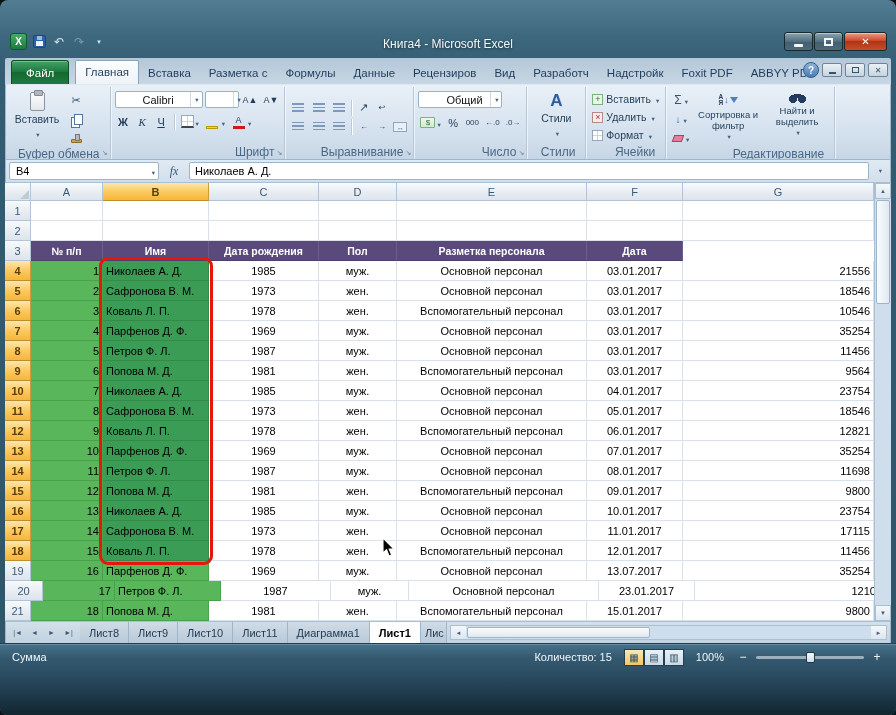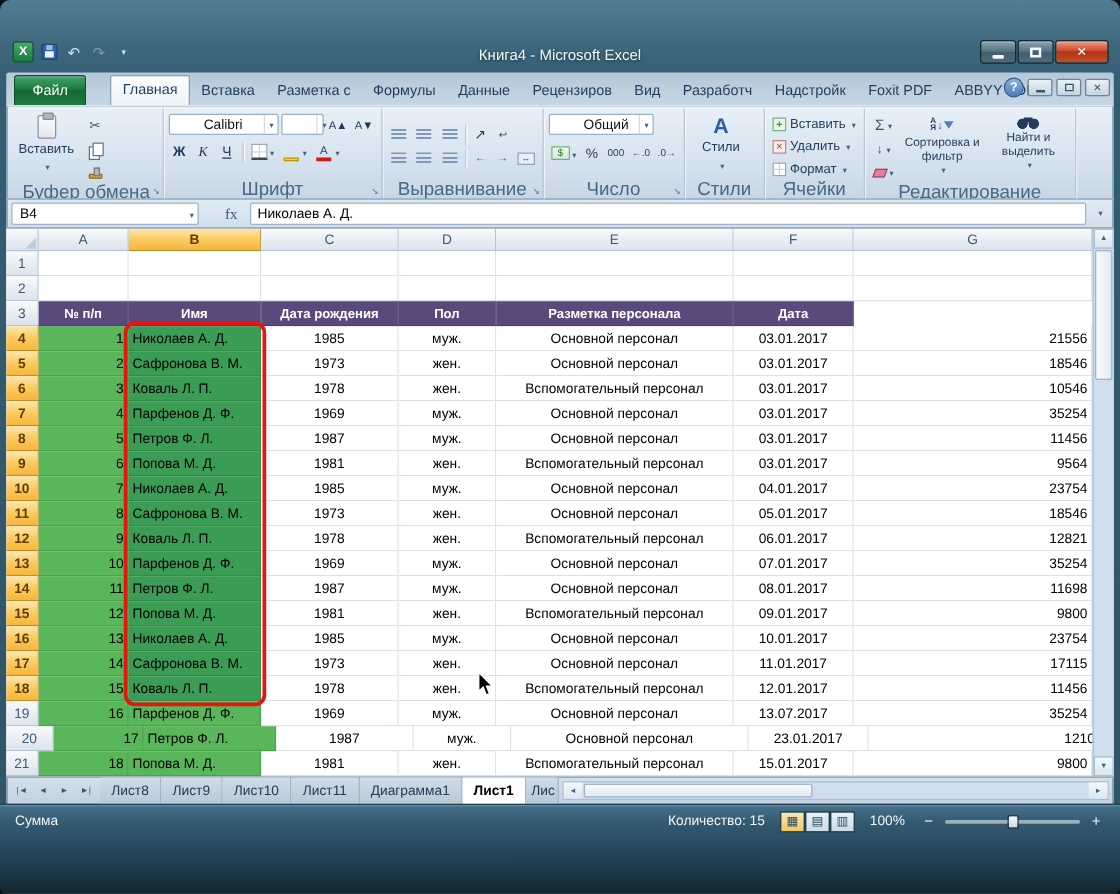--- a/index.html
+++ b/index.html
@@ -25,39 +25,39 @@
     background:linear-gradient(#8aa3b2,#51707f 50%,#435f6f 50%,#4d6a7a); box-shadow:inset 0 1px 0 rgba(255,255,255,.4); color:#fff; font-size:10px; }
   .wbtn .g-min { width:9px; height:3px; background:#f2f7fa; margin-top:7px; border-radius:1px; }
   .wbtn .g-max { width:9px; height:8px; border:2px solid #f2f7fa; }
   .wbtn.close { width:43px; background:linear-gradient(#eb9c86,#cc4a2d 45%,#b23414 50%,#c64d2c); }
 
   
   .tabrow { height:26px; margin:0 5px; display:flex; align-items:flex-end; position:relative;
     background:linear-gradient(#b4c7d8,#c7d6e4); border-radius:2px 2px 0 0; }
   .rtab { height:22px; line-height:22px; padding:0 9px; font-size:11.5px; color:#1e3d5c; white-space:nowrap; }
   .rtab.file { background:linear-gradient(#43a266,#1f7a42 45%,#15692f 50%,#1e7a43); color:#fff; height:24px; line-height:24px;
-    border-radius:3px 3px 0 0; padding:0 14px; margin:0 19px 0 6px; border:1px solid #0f4f28; border-bottom:none;
+    border-radius:3px 3px 0 0; padding:0 14px; margin:0 6px 0 6px; border:1px solid #0f4f28; border-bottom:none;
     box-shadow:inset 0 1px 0 rgba(255,255,255,.3); }
   .rtab.active { background:linear-gradient(#fbfdfe,#eef3f8); border:1px solid #8ba4bb; border-bottom:none; height:24px; line-height:22px;
     border-radius:2px 2px 0 0; }
   .tabrow-right { position:absolute; right:3px; top:4px; display:flex; gap:3px; align-items:center; }
   .helpbtn { width:16px; height:16px; border-radius:50%; border:1px solid #2f5d8f; color:#fff; font-size:10px; font-weight:bold;
     display:flex; align-items:center; justify-content:center; background:linear-gradient(#8fb3d9,#4a7cb5); }
   .mini { width:20px; height:14px; border:1px solid #6b8599; border-radius:2px; background:linear-gradient(#eaf1f6,#c6d4e0);
     color:#37536b; font-size:8px; display:flex; align-items:center; justify-content:center; }
   .mini .g-min { width:7px; height:2px; background:#37536b; margin-top:5px; }
   .mini .g-max { width:7px; height:6px; border:1.5px solid #37536b; }
 
   
   .ribbon { margin:0 5px; height:76px; flex:none; display:flex; overflow:hidden; padding:2px 0 0 2px;
     background:linear-gradient(#e9f0f7,#dce7f2 40%,#cddbe9 85%,#c6d5e5); border:1px solid #9fb6cb; border-top-color:#dde8f1; }
   .group { display:flex; flex-direction:column; position:relative; padding:2px 4px 0 4px;
     border-right:1px solid #b6c7d8; box-shadow:1px 0 0 rgba(255,255,255,.6); }
   .gbody { flex:1; display:flex; align-items:stretch; gap:3px; }
-  .glabel { height:14px; line-height:14px; font-size:15px; color:#4a6886; text-align:center; white-space:nowrap; padding:0 6px; }
+  .glabel { height:14px; line-height:14px; font-size:12px; color:#4a6886; text-align:right; white-space:nowrap; padding:0 6px; }
   .launcher { position:absolute; right:2px; bottom:2px; font-size:7px; color:#5a7florida; color:#5a7a96; }
   .dd::after { content:'▾'; font-size:6.5px; color:#44617e; margin-left:2px; }
   .vsep { width:1px; height:16px; background:#b9cad9; box-shadow:1px 0 0 #fff; margin:0 2px; align-self:center; }
 
   .bigbtn { width:50px; display:flex; flex-direction:column; align-items:center; justify-content:flex-start; gap:2px;
     font-size:10.5px; color:#1f3b57; padding-top:3px; border-radius:3px; }
   .ic-clip { width:15px; height:19px; background:linear-gradient(#fdfdfd,#e4e7ea); border:1px solid #8a93a0; border-radius:2px; position:relative; }
   .ic-clip::before { content:''; position:absolute; top:-3px; left:3px; width:7px; height:4px; background:#aeb6bf; border-radius:1px; border:1px solid #828a94; }
   .minicol { display:flex; flex-direction:column; gap:1px; padding-top:2px; }
   .mbtn { min-width:22px; height:18px; display:flex; align-items:center; justify-content:center; font-size:11px; color:#33566f; border-radius:2px; gap:1px; }
@@ -110,22 +110,22 @@
   .funnel { width:0; height:0; border-left:4px solid transparent; border-right:4px solid transparent; border-top:6px solid #4f81bd; }
   .ic-binoc { width:19px; height:12px; background:
       radial-gradient(circle at 5px 7px,#243a5e 4px,transparent 4.3px),
       radial-gradient(circle at 14px 7px,#243a5e 4px,transparent 4.3px),
       linear-gradient(#243a5e,#243a5e) 6px 2px/7px 4px no-repeat; }
 
   
   .fbar { margin:0 5px; height:23px; flex:none; display:flex; align-items:center; gap:3px; padding:2px 3px;
     background:linear-gradient(#e0eaf3,#d2dfeb); border-left:1px solid #9fb6cb; border-right:1px solid #9fb6cb; border-bottom:1px solid #a9bfd2; }
   .namebox { width:150px; height:18px; background:#fff; border:1px solid #9db4c9; font-size:11px; display:flex; align-items:center; padding-left:6px; border-radius:2px; }
-  .fxbtn { width:24px; height:18px; display:flex; align-items:center; justify-content:center; font-size:12px; 
-    font-family:"Liberation Serif",serif; color:#3a5a78;margin-left:11px; }
+  .fxbtn { width:24px; height:18px; display:flex; align-items:center; justify-content:center; font-size:12px; font-style:italic;
+    font-family:"Liberation Serif",serif; color:#3a5a78; }
   .finput { flex:1; height:18px; background:#fff; border:1px solid #9db4c9; font-size:11px; display:flex; align-items:center; padding-left:5px; border-radius:2px; }
   .fdd { width:15px; height:18px; display:flex; align-items:center; justify-content:center; }
 
   
   .gridwrap { margin:0 5px; height:438px; flex:none; background:#fff; position:relative; display:flex; overflow:hidden; }
   #grid { width:869px; flex:none; }
   .grow { display:flex; height:20px; } .grow.ghead { height:18px; }
   .gc { flex:none; font-size:11px; display:flex; align-items:center; overflow:hidden; white-space:nowrap; }
   .colhdr,.corner,.rowhdr { background:linear-gradient(#f8fafb,#e7ecf2 60%,#dde4ec); border-right:1px solid #b2c4d5; border-bottom:1px solid #b2c4d5;
     color:#3b5a77; justify-content:center; }

